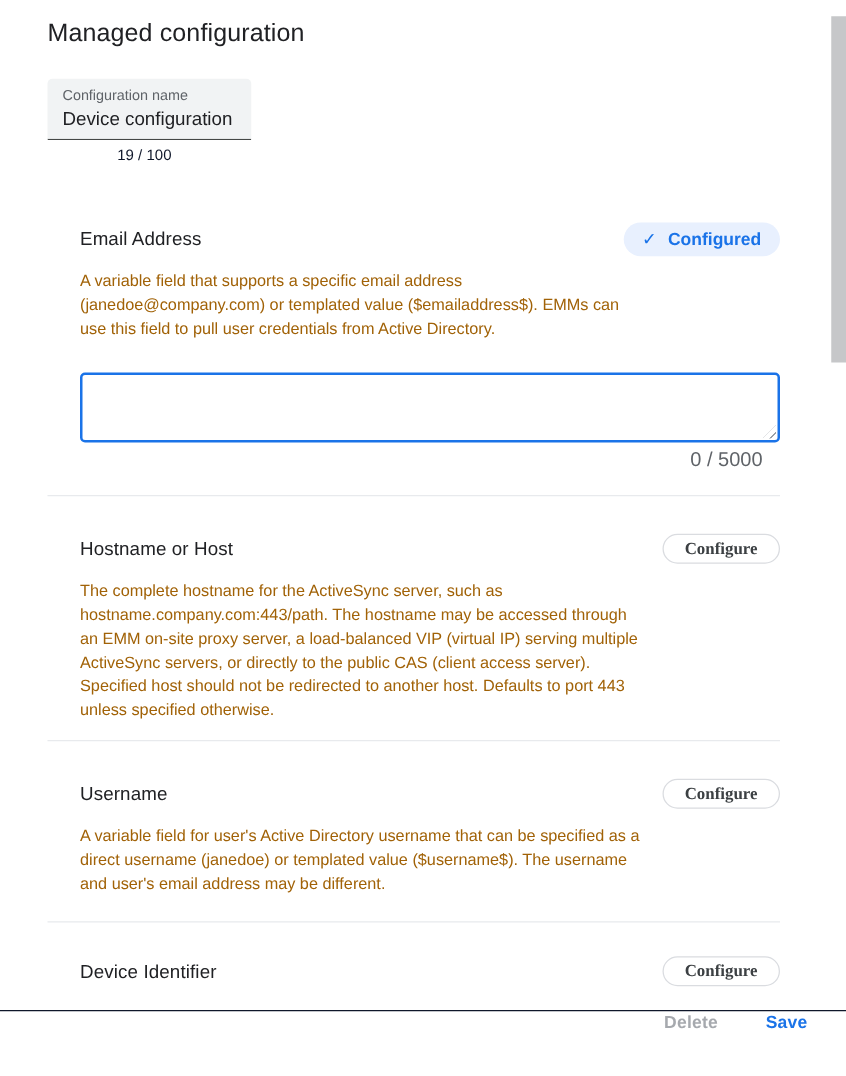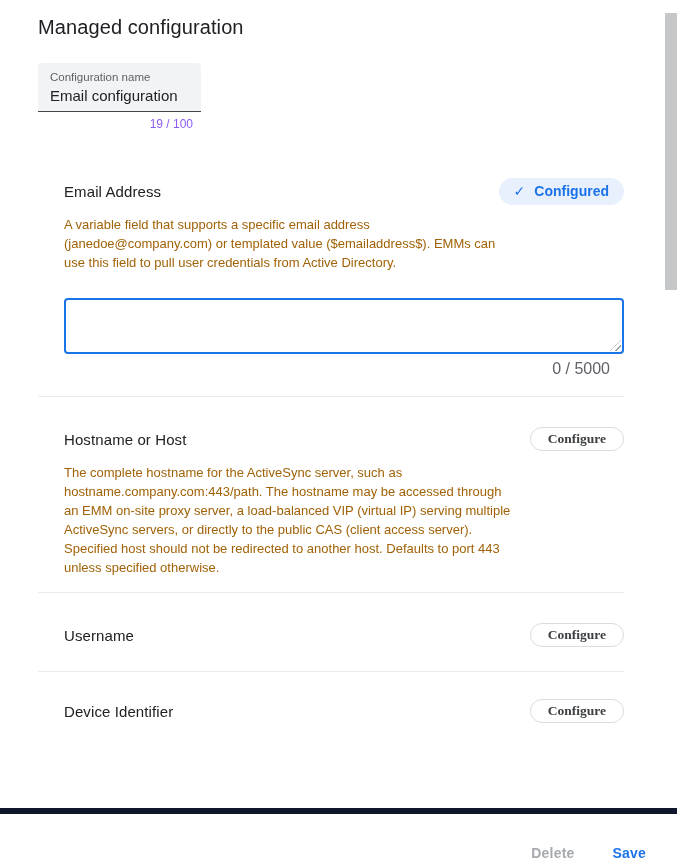--- a/index.html
+++ b/index.html
@@ -19,22 +19,22 @@
     margin-top: 24px; width: 163px;
     background: #f1f3f4;
     border-radius: 4px 4px 0 0;
     border-bottom: 1px solid #444746;
     padding: 8px 12px 7px 12px;
     cursor: text;
   }
   .name-field .field-label { font-size: 11.5px; color: #5f6368; }
   .name-field .field-value { font-size: 15px; color: #202124; margin-top: 4px; }
   .name-counter {
-    width: 177px; text-align: right; padding-right: 22px;
-    font-size: 12px; color: #8b5cf6; margin-top: 5px;
+    width: 177px; text-align: center; padding-right: 22px;
+    font-size: 12px; color: #0f172a; margin-top: 5px;
   }
 
   .sections { width: 586px; margin-top: 45px; }
   .section { }
   .section + .section { }
   .section-head {
     display: flex; justify-content: space-between; align-items: center;
     padding-left: 26px; min-height: 30px;
   }
   .section-title { font-size: 15px; font-weight: normal; color: #202124; letter-spacing: .1px; }
@@ -80,22 +80,22 @@
 
   .divider { height: 1px; background: #e8eaed; }
   .divider.after-email   { margin-top: 18px; }
   .divider.after-host    { margin-top: 15px; }
   .divider.after-user    { margin-top: 21px; }
   .pad-t-27 { padding-top: 27px; }
   .pad-t-24 { padding-top: 24px; }
 
   .footer {
     position: absolute; left: 0; bottom: 0; width: 677px; height: 53px;
-    background: #ffffff; border-top: 6px solid #0f172a;
-    display: flex; justify-content: flex-end; align-items: flex-end;
+    background: #ffffff; border-top: 1px solid #0f172a;
+    display: flex; justify-content: flex-end; align-items: flex-start;
     gap: 38px; padding-right: 31px; z-index: 5;
   }
   .footer-btn {
     background: none; border: none; font-family: inherit;
     font-size: 14px; font-weight: bold; cursor: pointer; letter-spacing: .2px;
   }
   .delete-btn { color: #a6a9ae; }
   .save-btn { color: #1a73e8; }
 
   .scrollbar-thumb {
@@ -105,21 +105,21 @@
 </style>
 </head>
 <body>
 
 <div class="content">
 
   <h1 class="page-title">Managed configuration</h1>
 
   <div class="name-field">
     <div class="field-label">Configuration name</div>
-    <div class="field-value">Email configuration</div>
+    <div class="field-value">Device configuration</div>
   </div>
   <div class="name-counter">19 / 100</div>
 
   <div class="sections">
 
     <div class="section">
       <div class="section-head">
         <div class="section-title">Email Address</div>
         <div class="chip">
           <span class="chip-check">✓</span>
@@ -149,20 +149,23 @@
 Specified host should not be redirected to another host. Defaults to port 443
 unless specified otherwise.</div>
       <div class="divider after-host"></div>
     </div>
 
     <div class="section pad-t-27">
       <div class="section-head">
         <div class="section-title">Username</div>
         <button class="configure-btn">Configure</button>
       </div>
+      <div class="section-desc">A variable field for user's Active Directory username that can be specified as a
+direct username (janedoe) or templated value ($username$). The username
+and user's email address may be different.</div>
       <div class="divider after-user"></div>
     </div>
 
     <div class="section pad-t-24">
       <div class="section-head">
         <div class="section-title">Device Identifier</div>
         <button class="configure-btn">Configure</button>
       </div>
     </div>
 

